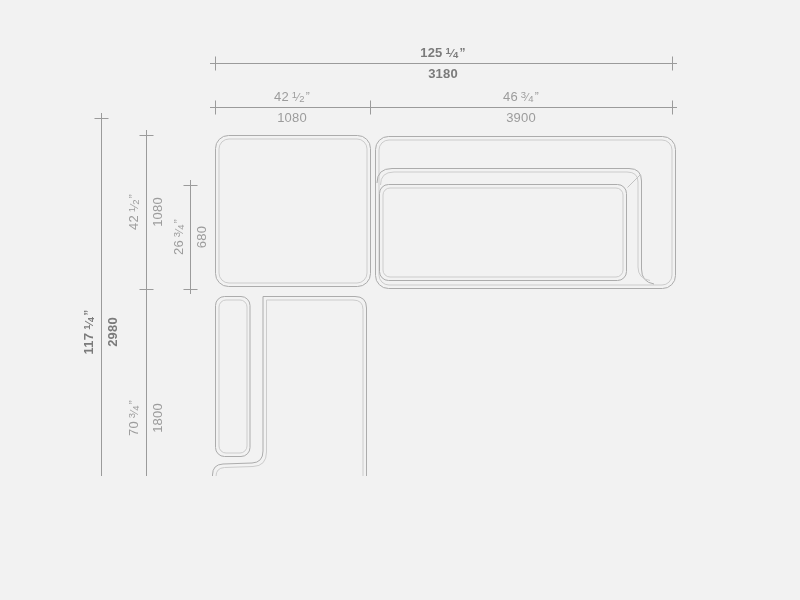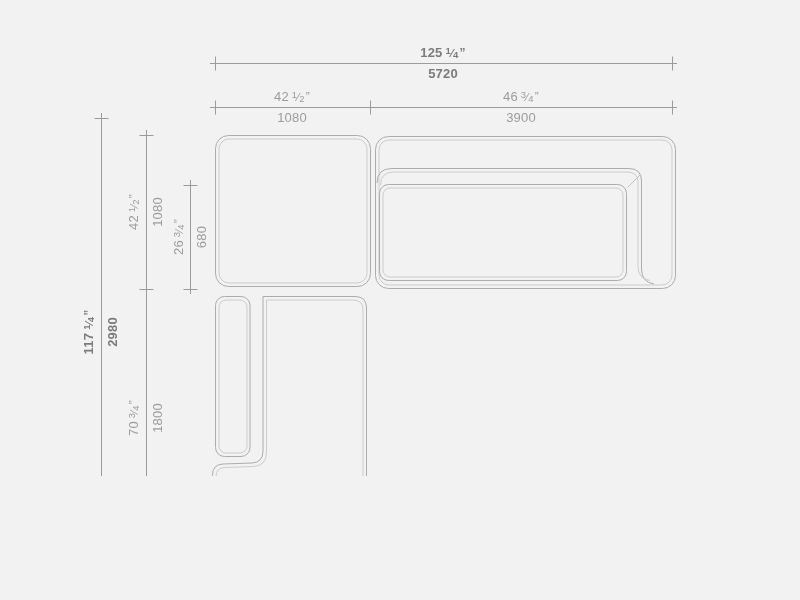--- a/index.html
+++ b/index.html
@@ -98,21 +98,21 @@
 
       <g>
         <line x1="190.5" y1="180" x2="190.5" y2="294"></line>
         <line x1="183.5" y1="185.5" x2="197.5" y2="185.5"></line>
         <line x1="183.5" y1="289.5" x2="197.5" y2="289.5"></line>
       </g>
     </g>
   </svg>
 
   <div class="dlabel strong" style="--x:443px;--y:52px"><span>125</span><span class="frac"><span class="num">1</span><span class="sep">⁄</span><span class="den">4</span></span><span class="unit">”</span></div>
-  <div class="dlabel strong" style="--x:443px;--y:73px"><span>5720</span></div>
+  <div class="dlabel strong" style="--x:443px;--y:73px"><span>3180</span></div>
 
   <div class="dlabel" style="--x:292px;--y:96px"><span>42</span><span class="frac"><span class="num">1</span><span class="sep">⁄</span><span class="den">2</span></span><span class="unit">”</span></div>
   <div class="dlabel" style="--x:292px;--y:117px"><span>1080</span></div>
 
   <div class="dlabel" style="--x:521px;--y:96px"><span>46</span><span class="frac"><span class="num">3</span><span class="sep">⁄</span><span class="den">4</span></span><span class="unit">”</span></div>
   <div class="dlabel" style="--x:521px;--y:117px"><span>3900</span></div>
 
   <div class="dlabel vert strong" style="--x:88px;--y:332px"><span>117</span><span class="frac"><span class="num">1</span><span class="sep">⁄</span><span class="den">4</span></span><span class="unit">”</span></div>
   <div class="dlabel vert strong" style="--x:112px;--y:332px"><span>2980</span></div>
 

